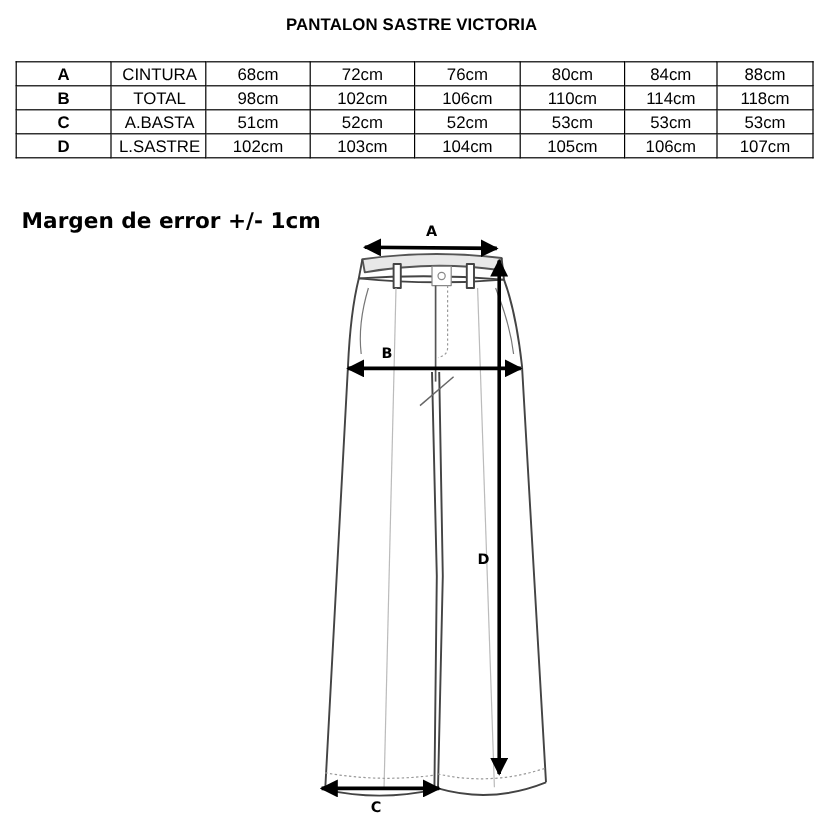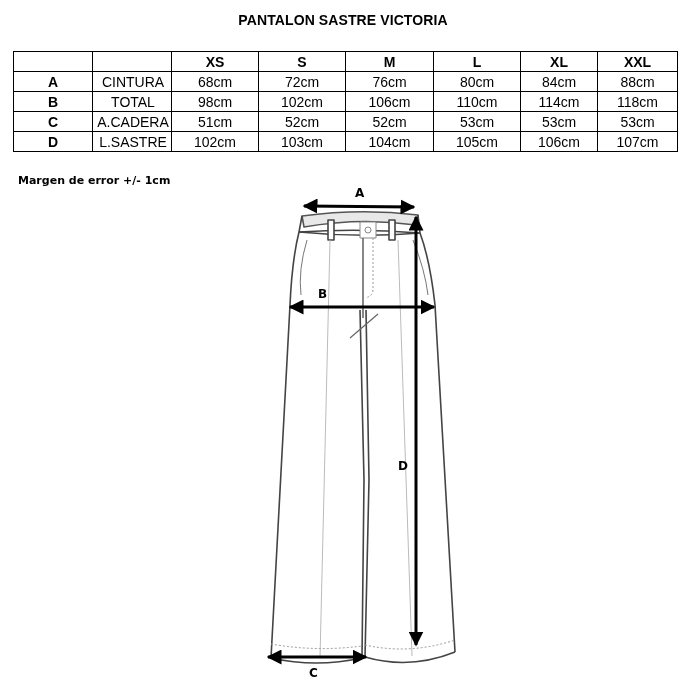--- a/index.html
+++ b/index.html
@@ -3,51 +3,41 @@
   <meta charset="utf-8">
   <style>
     html, body { margin: 0; padding: 0; background: #ffffff; }
     body { width: 691px; height: 692px; position: relative; overflow: hidden; font-family: "Liberation Sans", sans-serif; color: #000; }
     .title { position: absolute; left: 0; top: 12px; width: 686px; text-align: center; font-weight: bold; font-size: 14px; letter-spacing: 0.1px; }
     table.sizes { position: absolute; left: 13px; top: 51px; border-collapse: collapse; table-layout: fixed; }
     table.sizes td, table.sizes th { border: 1px solid #000; height: 19px; padding: 0; font-size: 14px; line-height: 18px; text-align: center; font-weight: normal; }
     table.sizes th.size { font-weight: bold; }
     table.sizes td.code { font-weight: bold; }
     table.sizes td.label { text-align: center; padding-left: 2px; }
-    .note { position: absolute; left: 18px; top: 174px; font-weight: bold; font-size: 11px; font-family: "DejaVu Sans", sans-serif; }
+    .note { position: absolute; left: 18px; top: 174px; font-weight: bold; font-size: 18px; font-family: "DejaVu Sans", sans-serif; }
     .drawing { position: absolute; left: 0; top: 0; }
     .dim-label { position: absolute; font-size: 12px; font-weight: bold; font-family: "DejaVu Sans", sans-serif; }
   </style>
 </head>
 <body>
 
 <div class="title">PANTALON SASTRE VICTORIA</div>
 
 <table class="sizes">
   <colgroup>
     <col style="width:79px">
       <col style="width:79px">
       <col style="width:87px">
       <col style="width:87px">
       <col style="width:88px">
       <col style="width:87px">
       <col style="width:77px">
       <col style="width:80px">
   </colgroup>
   <tbody>
-      <tr>
-    <th></th>
-    <th></th>
-    <th class="size">XS</th>
-    <th class="size">S</th>
-    <th class="size">M</th>
-    <th class="size">L</th>
-    <th class="size">XL</th>
-    <th class="size">XXL</th>
-  </tr>
   <tr>
     <td class="code">A</td>
     <td class="label">CINTURA</td>
     <td>68cm</td>
     <td>72cm</td>
     <td>76cm</td>
     <td>80cm</td>
     <td>84cm</td>
     <td>88cm</td>
   </tr>
@@ -56,21 +46,21 @@
     <td class="label">TOTAL</td>
     <td>98cm</td>
     <td>102cm</td>
     <td>106cm</td>
     <td>110cm</td>
     <td>114cm</td>
     <td>118cm</td>
   </tr>
   <tr>
     <td class="code">C</td>
-    <td class="label">A.CADERA</td>
+    <td class="label">A.BASTA</td>
     <td>51cm</td>
     <td>52cm</td>
     <td>52cm</td>
     <td>53cm</td>
     <td>53cm</td>
     <td>53cm</td>
   </tr>
   <tr>
     <td class="code">D</td>
     <td class="label">L.SASTRE</td>

